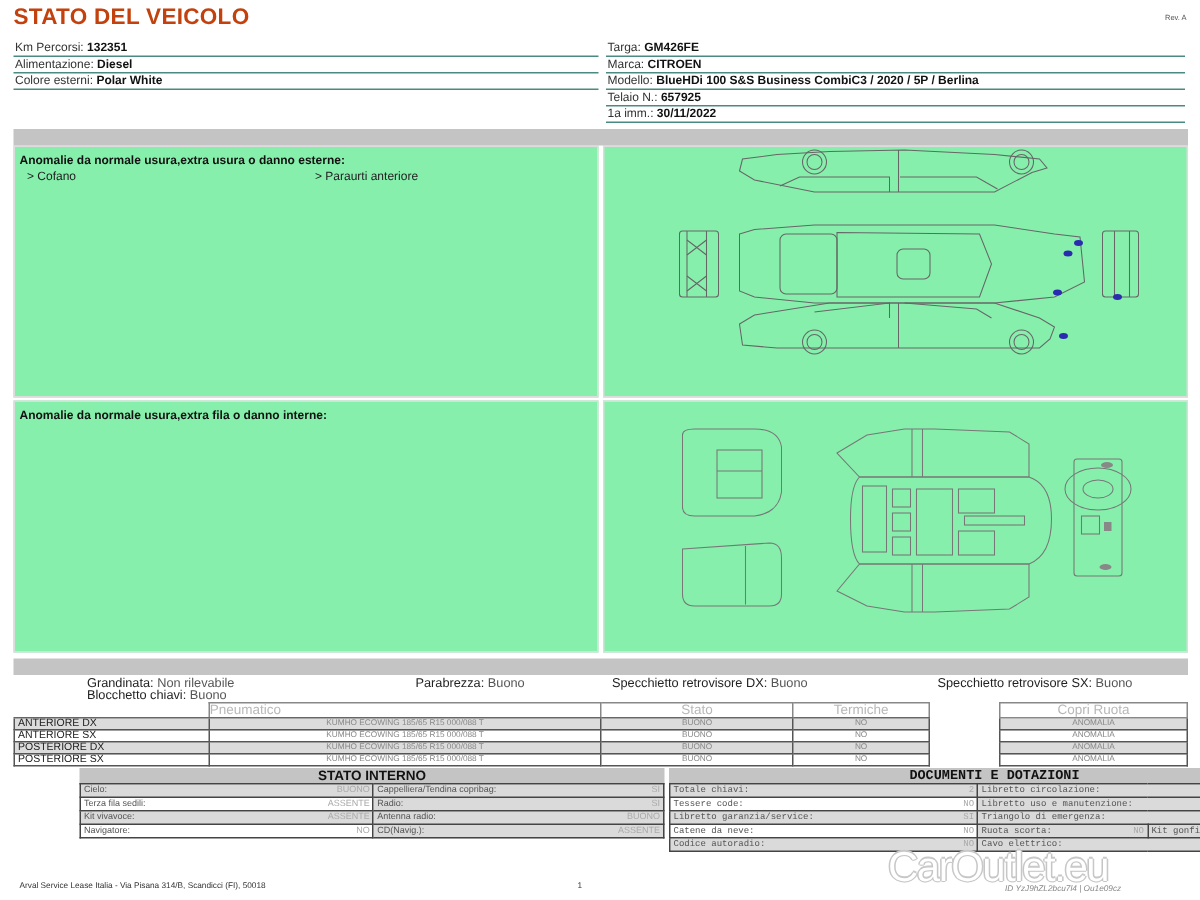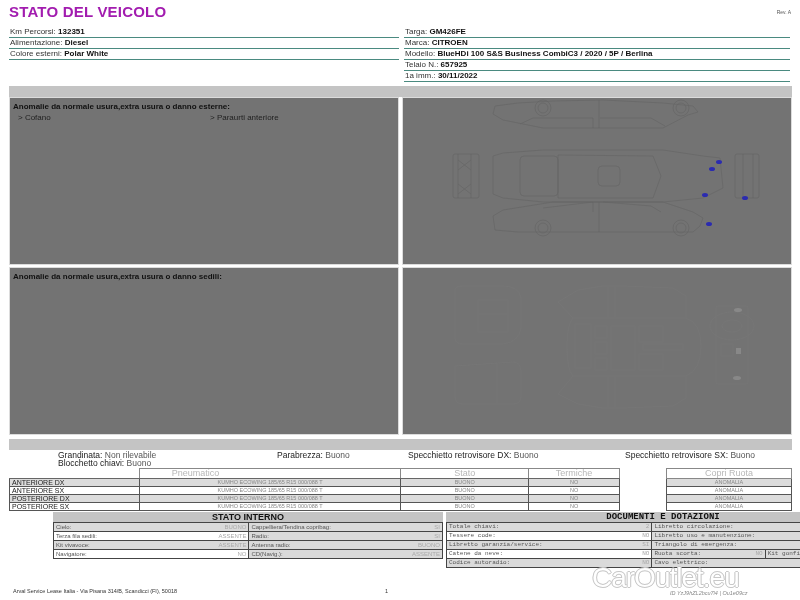--- a/index.html
+++ b/index.html
@@ -1,31 +1,31 @@
 <!DOCTYPE html>
 <html><head>
 <meta charset="utf-8">
 <style>
   * { box-sizing: border-box; margin: 0; padding: 0; }
   html, body { width: 800px; height: 600px; background: #ffffff; overflow: hidden; }
   body { font-family: "Liberation Sans", sans-serif; color: #222; position: relative; }
 
-  .title { position: absolute; left: 9px; top: 3px; font-size: 15px; font-weight: bold; color: #a21caf; letter-spacing: 0.2px; }
+  .title { position: absolute; left: 9px; top: 3px; font-size: 15px; font-weight: bold; color: #c2410c; letter-spacing: 0.2px; }
   .rev { position: absolute; right: 9px; top: 9px; font-size: 5px; color: #555; }
 
   .info-col { position: absolute; top: 27px; }
   .info-col.left { left: 9px; width: 390px; }
   .info-col.right { left: 404px; width: 386px; }
   .info-row { height: 11px; line-height: 10px; font-size: 8px; border-bottom: 1px solid #4a8a80; padding-left: 1px; white-space: nowrap; }
   .info-row .lbl { color: #333; }
   .info-row .val { font-weight: bold; color: #111; }
 
   .grey-bar { position: absolute; left: 9px; width: 783px; height: 11px; background: #c4c4c4; }
 
-  .panel { position: absolute; border: 1px solid #dcdcdc; background: #737373; }
+  .panel { position: absolute; border: 1px solid #dcdcdc; background: #86efac; }
   .panel-title { font-size: 8px; font-weight: bold; color: #111; padding: 4px 0 0 3px; }
   .dmg-list { position: relative; font-size: 8px; color: #222; margin-top: 2px; height: 12px; }
   .dmg-list span { position: absolute; top: 0; }
 
   .diagram svg { position: absolute; left: 0; top: 0; }
 
   .check-row { position: absolute; left: 9px; top: 451px; width: 783px; font-size: 8.5px; line-height: 8px; color: #222; }
   .check-row .g { color: #555; }
   .check-row div { position: absolute; top: 0; white-space: nowrap; margin-left: 48px; }
 
@@ -122,21 +122,21 @@
       <ellipse cx="316" cy="64" rx="3" ry="2"></ellipse>
       <ellipse cx="309" cy="71" rx="3" ry="2"></ellipse>
       <ellipse cx="302" cy="97" rx="3" ry="2"></ellipse>
       <ellipse cx="342" cy="100" rx="3" ry="2"></ellipse>
       <ellipse cx="306" cy="126" rx="3" ry="2"></ellipse>
     </g>
   </svg>
 </div>
 
 <div class="panel" style="left:9px; top:267px; width:390px; height:168px;">
-  <div class="panel-title">Anomalie da normale usura,extra usura o danno sedili:</div>
+  <div class="panel-title">Anomalie da normale usura,extra fila o danno interne:</div>
 </div>
 <div class="panel diagram" style="left:402px; top:267px; width:390px; height:168px;">
   <svg width="390" height="168" viewBox="0 0 390 168" fill="none" stroke="#777" stroke-width="0.7">
     <path d="M52 22 Q52 18 60 18 L100 18 Q116 18 118 30 L118 60 Q116 74 100 76 L60 76 Q52 76 52 70 Z"></path>
     <rect x="75" y="32" width="30" height="32"></rect>
     <line x1="75" y1="46" x2="105" y2="46"></line>
     <path d="M52 98 L110 94 Q118 94 118 104 L118 128 Q118 136 110 136 L60 136 Q52 136 52 128 Z"></path>
     <line x1="94" y1="96" x2="94" y2="135"></line>
     <path d="M155 34 L175 22 L200 18 L220 18 L270 20 L283 28 L283 50 L170 50 Z"></path>
     <path d="M155 126 L175 136 L200 140 L220 140 L270 138 L283 130 L283 108 L170 108 Z"></path>
@@ -178,21 +178,21 @@
 <table class="tyre-table">
   <colgroup>
       <col style="width:130px">
       <col style="width:262px">
       <col style="width:128px">
       <col style="width:91px">
     </colgroup>
   <thead>
     <tr>
       <th class="blank"></th>
-      <th style="text-align:left; padding-left:32px;">Pneumatico</th>
+      <th style="text-align:left; ">Pneumatico</th>
       <th>Stato</th>
       <th>Termiche</th>
     </tr>
   </thead>
   <tbody>
     <tr class="sh">
       <td class="pos">ANTERIORE DX</td>
       <td>KUMHO ECOWING  185/65 R15 000/088 T</td>
       <td>BUONO</td>
       <td>NO</td>

